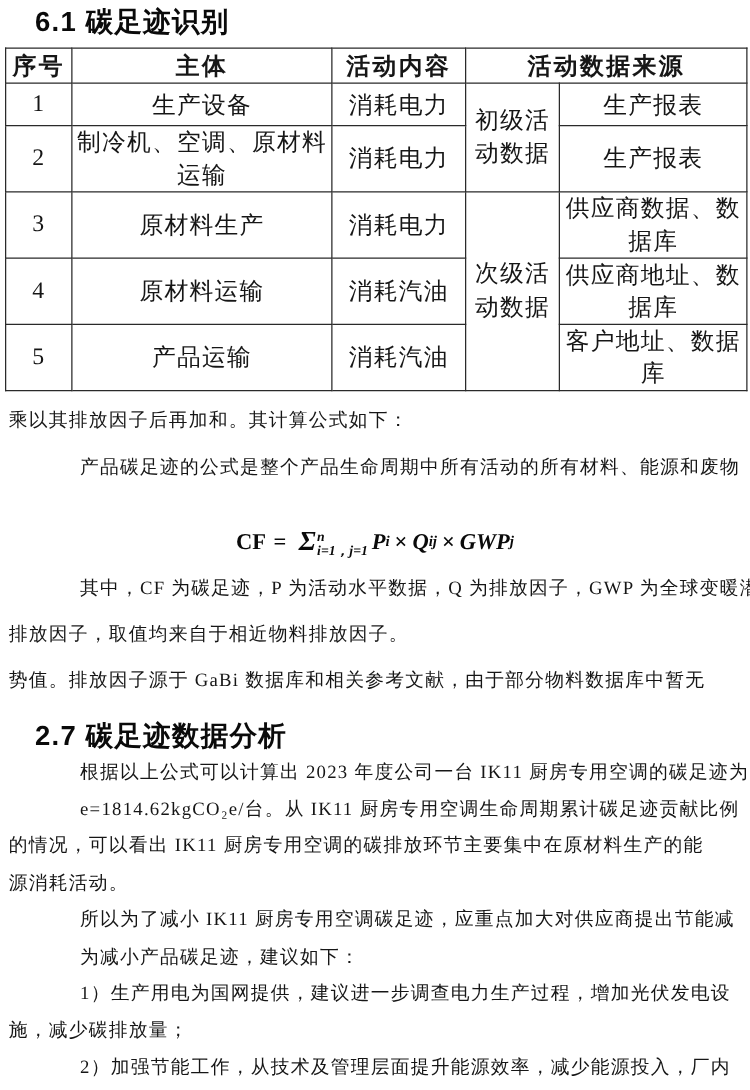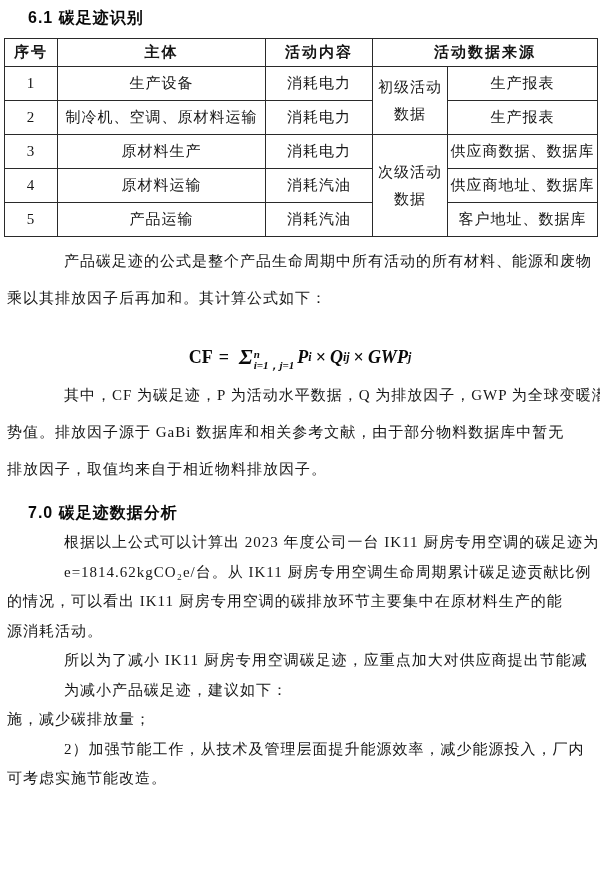--- a/index.html
+++ b/index.html
@@ -13,37 +13,37 @@
   .page{
     width:600px;height:872px;
     padding:0;
     position:relative;
     background:#ffffff;
   }
   
   .heading{
     font-family:"Liberation Sans","DejaVu Sans",sans-serif;
     font-weight:bold;
-    font-size:16px;
+    font-size:22px;
     letter-spacing:1px;
     color:#0a0a0a;
     margin:0 0 0 28px;
     line-height:22px;
     white-space:nowrap;
   }
   .h61{padding-top:7px;}
   .h62{margin-top:13px;}
   .h63{margin-top:14px;}
   
   table.data-table{
     border-collapse:collapse;
     table-layout:fixed;
     width:593px;
     margin:9px 0 0 4px;
-    font-size:15px;
+    font-size:19px;
     letter-spacing:1px;
   }
   table.data-table th, table.data-table td{
     border:1.6px solid #2a2a2a;
     text-align:center;
     vertical-align:middle;
     padding:0 2px;
     color:#161616;
   }
   table.data-table th{
@@ -152,22 +152,22 @@
       <td>5</td>
       <td>产品运输</td>
       <td>消耗汽油</td>
       <td>客户地址、数据库</td>
     </tr>
   </tbody>
     </table>
 
 
   <div class="para s62p p-first">
+      <div class="line">乘以其排放因子后再加和。其计算公式如下：</div>
       <div class="line ind">产品碳足迹的公式是整个产品生命周期中所有活动的所有材料、能源和废物</div>
-      <div class="line">乘以其排放因子后再加和。其计算公式如下：</div>
     </div>
 
   <div class="formula">
     <span class="up">CF</span>
     <span class="eq">=</span>
     <span class="sigma">Σ</span>
     <span class="limits">
       <span>n</span>
       <span>i=1，j=1</span>
     </span>
@@ -176,39 +176,40 @@
     <span class="op">×</span>
     <span class="it">Q</span>
       <sub>ij</sub>
     <span class="op">×</span>
     <span class="it">GWP</span>
       <sub>j</sub>
   </div>
 
   <div class="para s62p">
       <div class="line ind">其中，CF 为碳足迹，P 为活动水平数据，Q 为排放因子，GWP 为全球变暖潜</div>
+      <div class="line">排放因子，取值均来自于相近物料排放因子。</div>
       <div class="line">势值。排放因子源于 GaBi 数据库和相关参考文献，由于部分物料数据库中暂无</div>
-      <div class="line">排放因子，取值均来自于相近物料排放因子。</div>
-    </div>
-
-  <h2 class="heading h63">7.0 碳足迹数据分析</h2>
+    </div>
+
+  <h2 class="heading h63">2.7 碳足迹数据分析</h2>
 
   <div class="para s63p s63-first">
       <div class="line ind">根据以上公式可以计算出 2023 年度公司一台 IK11 厨房专用空调的碳足迹为</div>
       <div class="line ind">e=1814.62kgCO₂e/台。从 IK11 厨房专用空调生命周期累计碳足迹贡献比例</div>
       <div class="line">的情况，可以看出 IK11 厨房专用空调的碳排放环节主要集中在原材料生产的能</div>
       <div class="line">源消耗活动。</div>
     </div>
   <div class="para s63p">
       <div class="line ind">所以为了减小 IK11 厨房专用空调碳足迹，应重点加大对供应商提出节能减</div>
     </div>
   <div class="para s63p">
       <div class="line ind">为减小产品碳足迹，建议如下：</div>
     </div>
   <div class="para s63p">
+      <div class="line ind">1）生产用电为国网提供，建议进一步调查电力生产过程，增加光伏发电设</div>
       <div class="line">施，减少碳排放量；</div>
     </div>
   <div class="para s63p">
       <div class="line ind">2）加强节能工作，从技术及管理层面提升能源效率，减少能源投入，厂内</div>
       <div class="line">可考虑实施节能改造。</div>
     </div>
 
 </div>
 
 </body></html>

